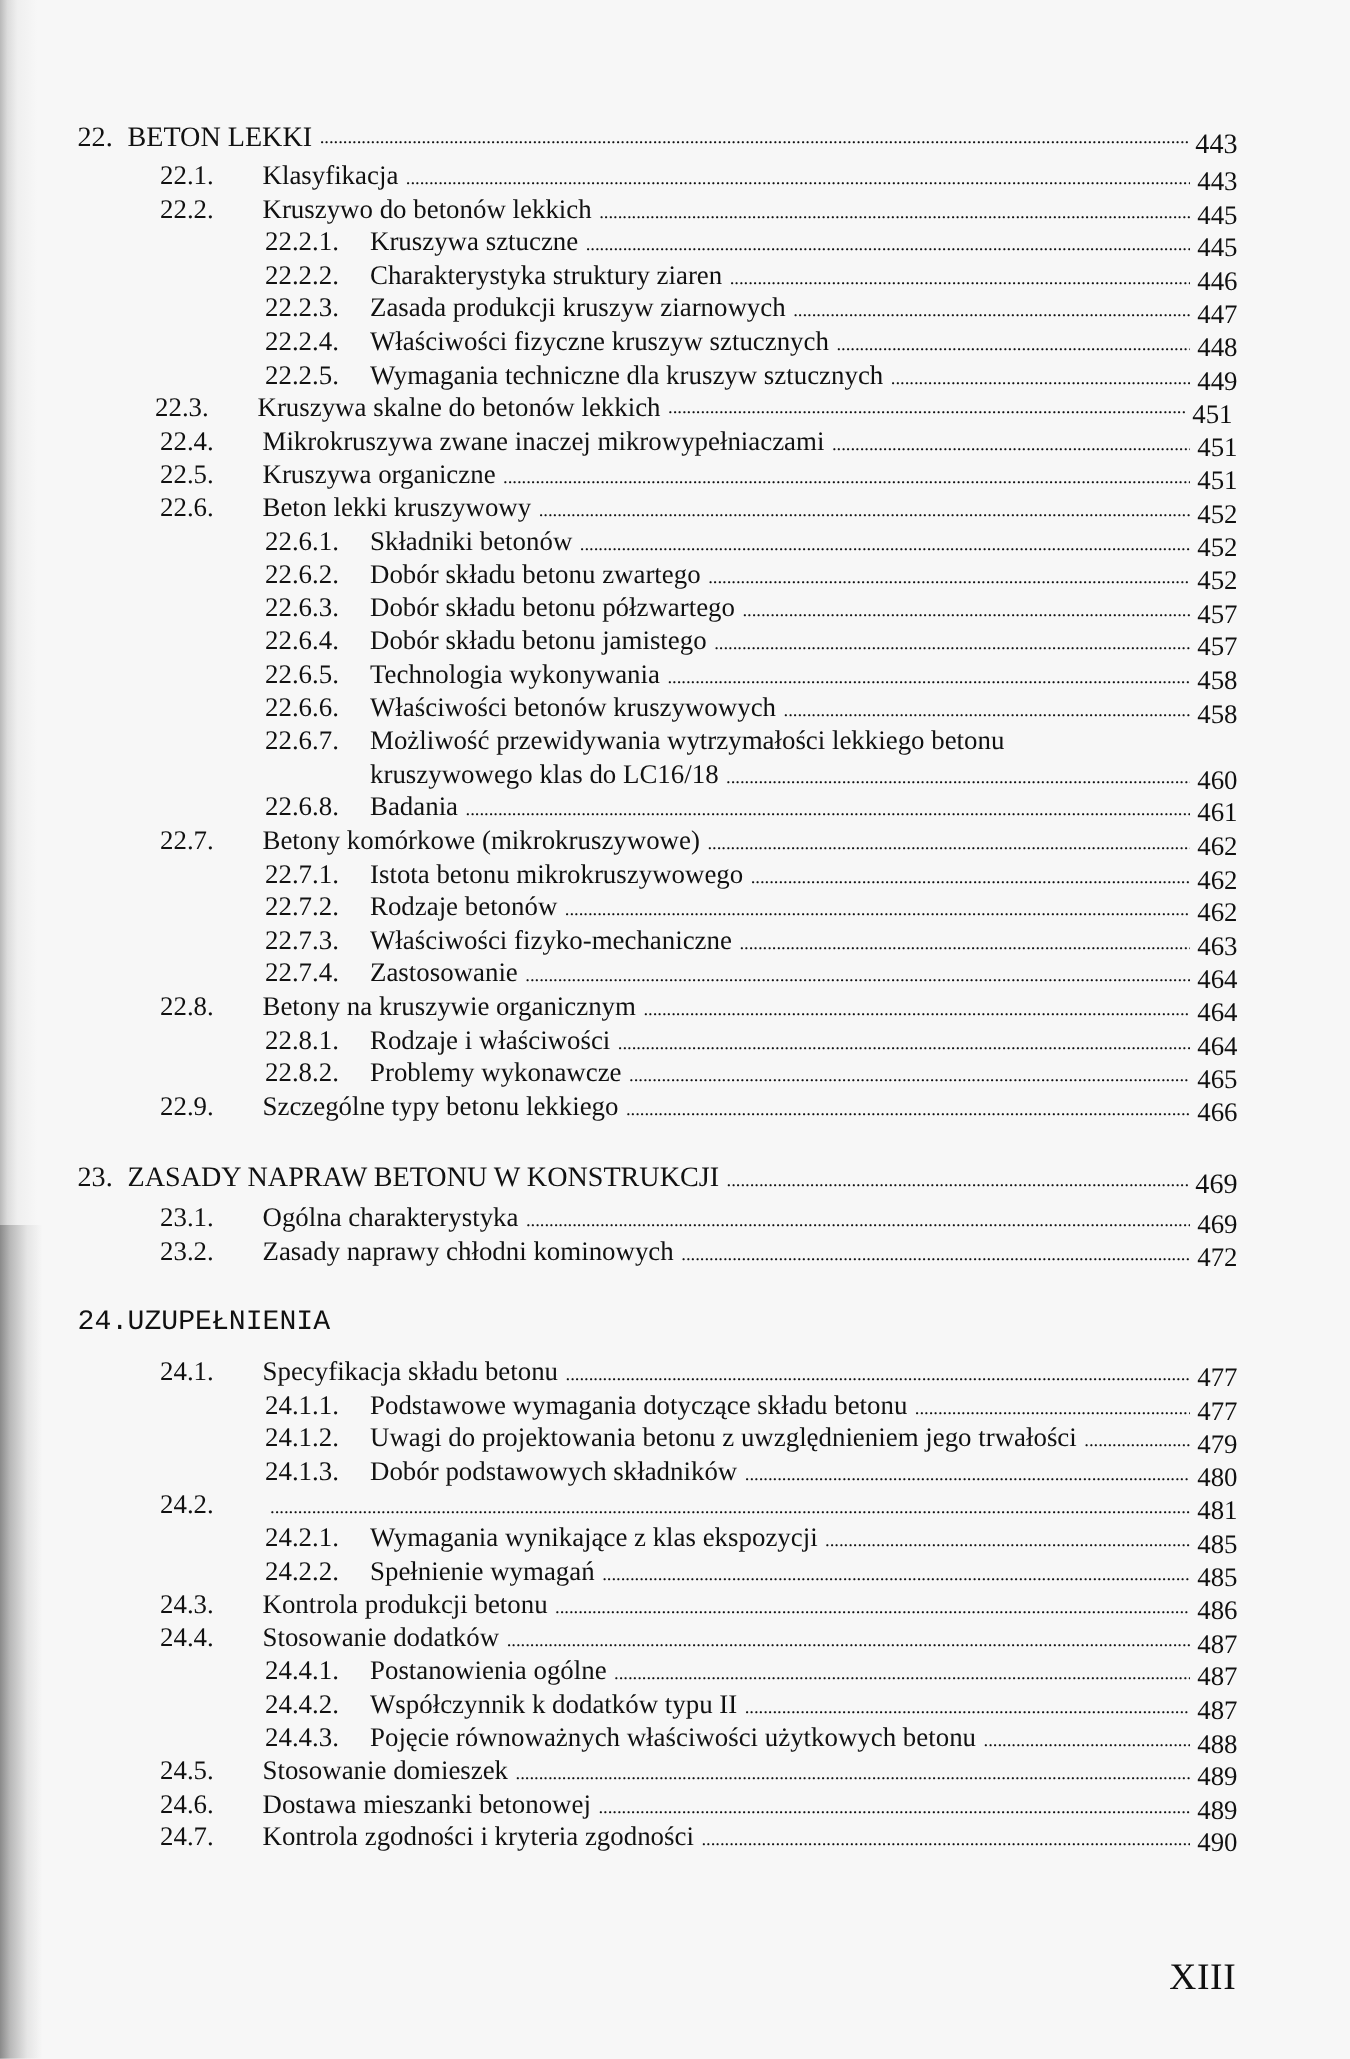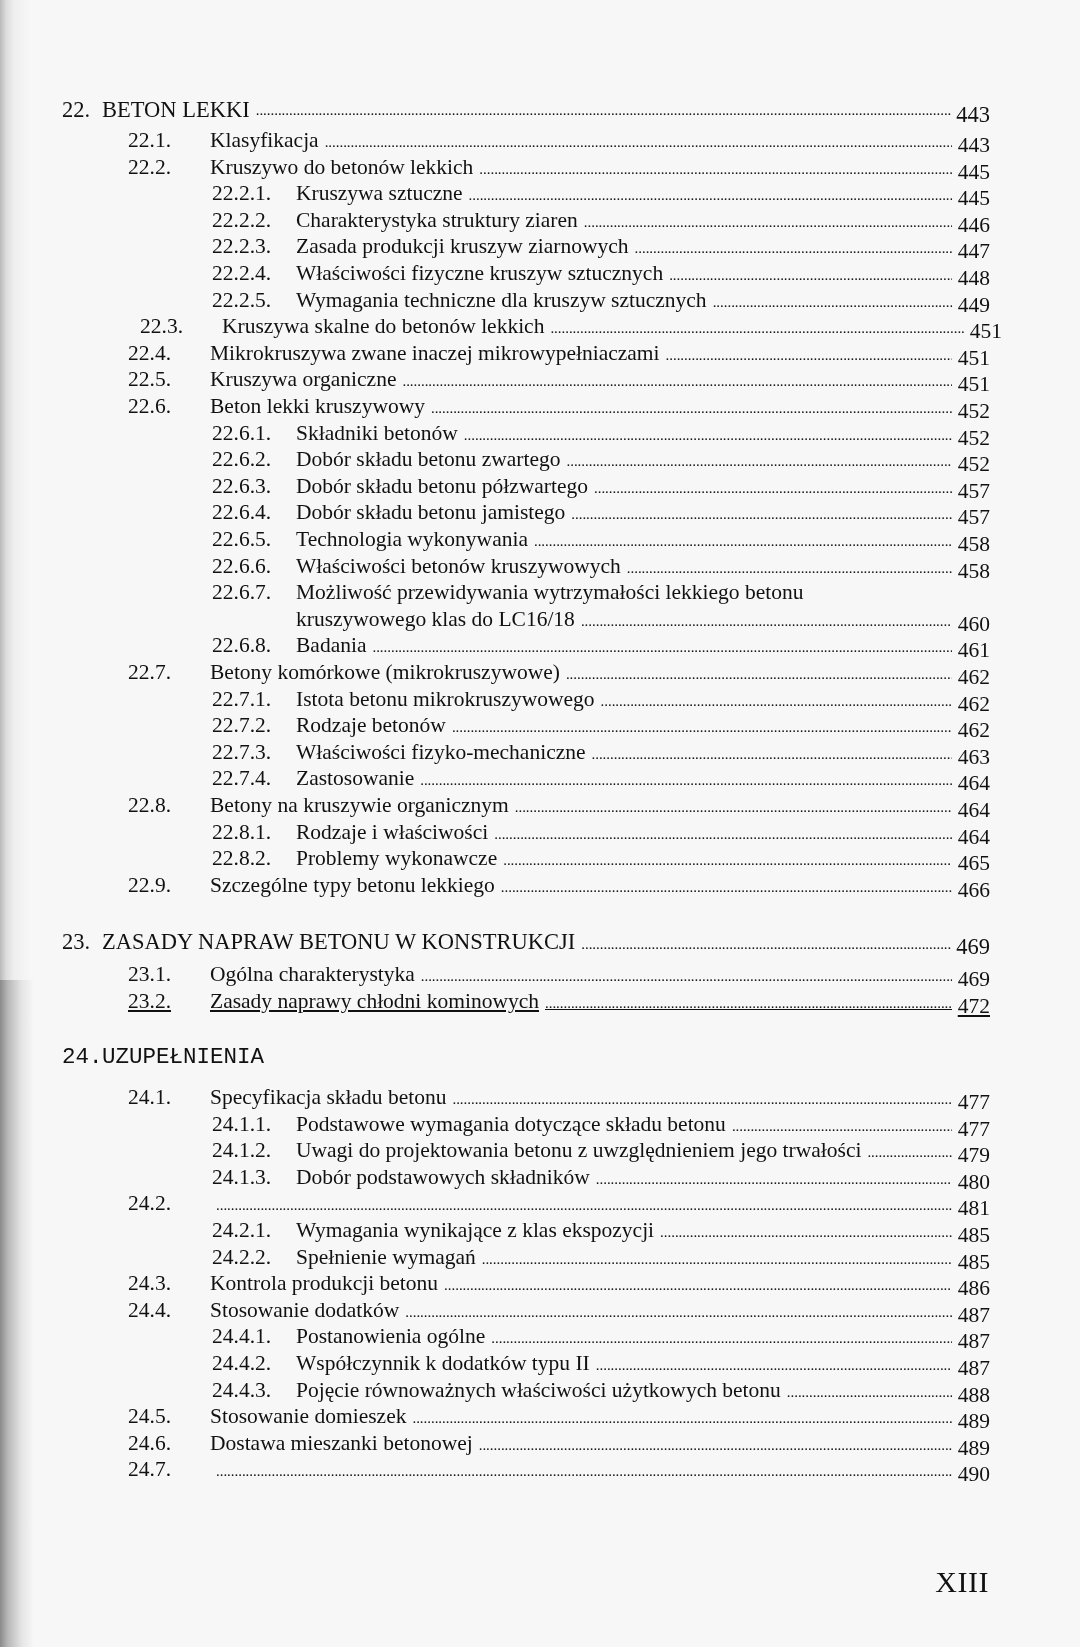--- a/index.html
+++ b/index.html
@@ -93,21 +93,21 @@
       <span class="title">Właściwości fizyczne kruszyw sztucznych</span>
       <span class="leader"></span>
       <span class="page">448</span>
     </div>
     <div class="row l2" style="top: 285.6px; left: 212px; width: 778px;">
       <span class="num">22.2.5.</span>
       <span class="title">Wymagania techniczne dla kruszyw sztucznych</span>
       <span class="leader"></span>
       <span class="page">449</span>
     </div>
-    <div class="row l1" style="top: 312.2px; left: 140px; width: 862px;">
+    <div class="row l1" style="top: 312.2px; left: 124px; width: 862px; align-items: center;">
       <span class="num">22.3.</span>
       <span class="title">Kruszywa skalne do betonów lekkich</span>
       <span class="leader"></span>
       <span class="page">451</span>
     </div>
     <div class="row l1" style="top: 338.8px; left: 128px; width: 862px;">
       <span class="num">22.4.</span>
       <span class="title">Mikrokruszywa zwane inaczej mikrowypełniaczami</span>
       <span class="leader"></span>
       <span class="page">451</span>
@@ -235,21 +235,21 @@
       <span class="title">ZASADY NAPRAW BETONU W KONSTRUKCJI</span>
       <span class="leader"></span>
       <span class="page">469</span>
     </div>
     <div class="row l1" style="top: 960px; left: 128px; width: 862px;">
       <span class="num">23.1.</span>
       <span class="title">Ogólna charakterystyka</span>
       <span class="leader"></span>
       <span class="page">469</span>
     </div>
-    <div class="row l1" style="top: 986.6px; left: 128px; width: 862px; text-decoration: underline;">
+    <div class="row l1" style="top: 986.6px; left: 128px; width: 862px;">
       <span class="num">23.2.</span>
       <span class="title">Zasady naprawy chłodni kominowych</span>
       <span class="leader"></span>
       <span class="page">472</span>
     </div>
     <div class="row l0 chapter" style="top: 1043px; left: 62px; width: 928px; font-family: Liberation Mono, monospace;">
       <span class="num">24.</span>
       <span class="title">UZUPEŁNIENIA</span>
     </div>
     <div class="row l1" style="top: 1083px; left: 128px; width: 862px;">
@@ -330,18 +330,19 @@
       <span class="page">489</span>
     </div>
     <div class="row l1" style="top: 1428.8px; left: 128px; width: 862px;">
       <span class="num">24.6.</span>
       <span class="title">Dostawa mieszanki betonowej</span>
       <span class="leader"></span>
       <span class="page">489</span>
     </div>
     <div class="row l1" style="top: 1455.4px; left: 128px; width: 862px;">
       <span class="num">24.7.</span>
+      <span class="title">Kontrola zgodności i kryteria zgodności</span>
       <span class="leader"></span>
       <span class="page">490</span>
     </div>
   </div>
 
 <div class="folio">XIII</div>
 
 </body></html>

